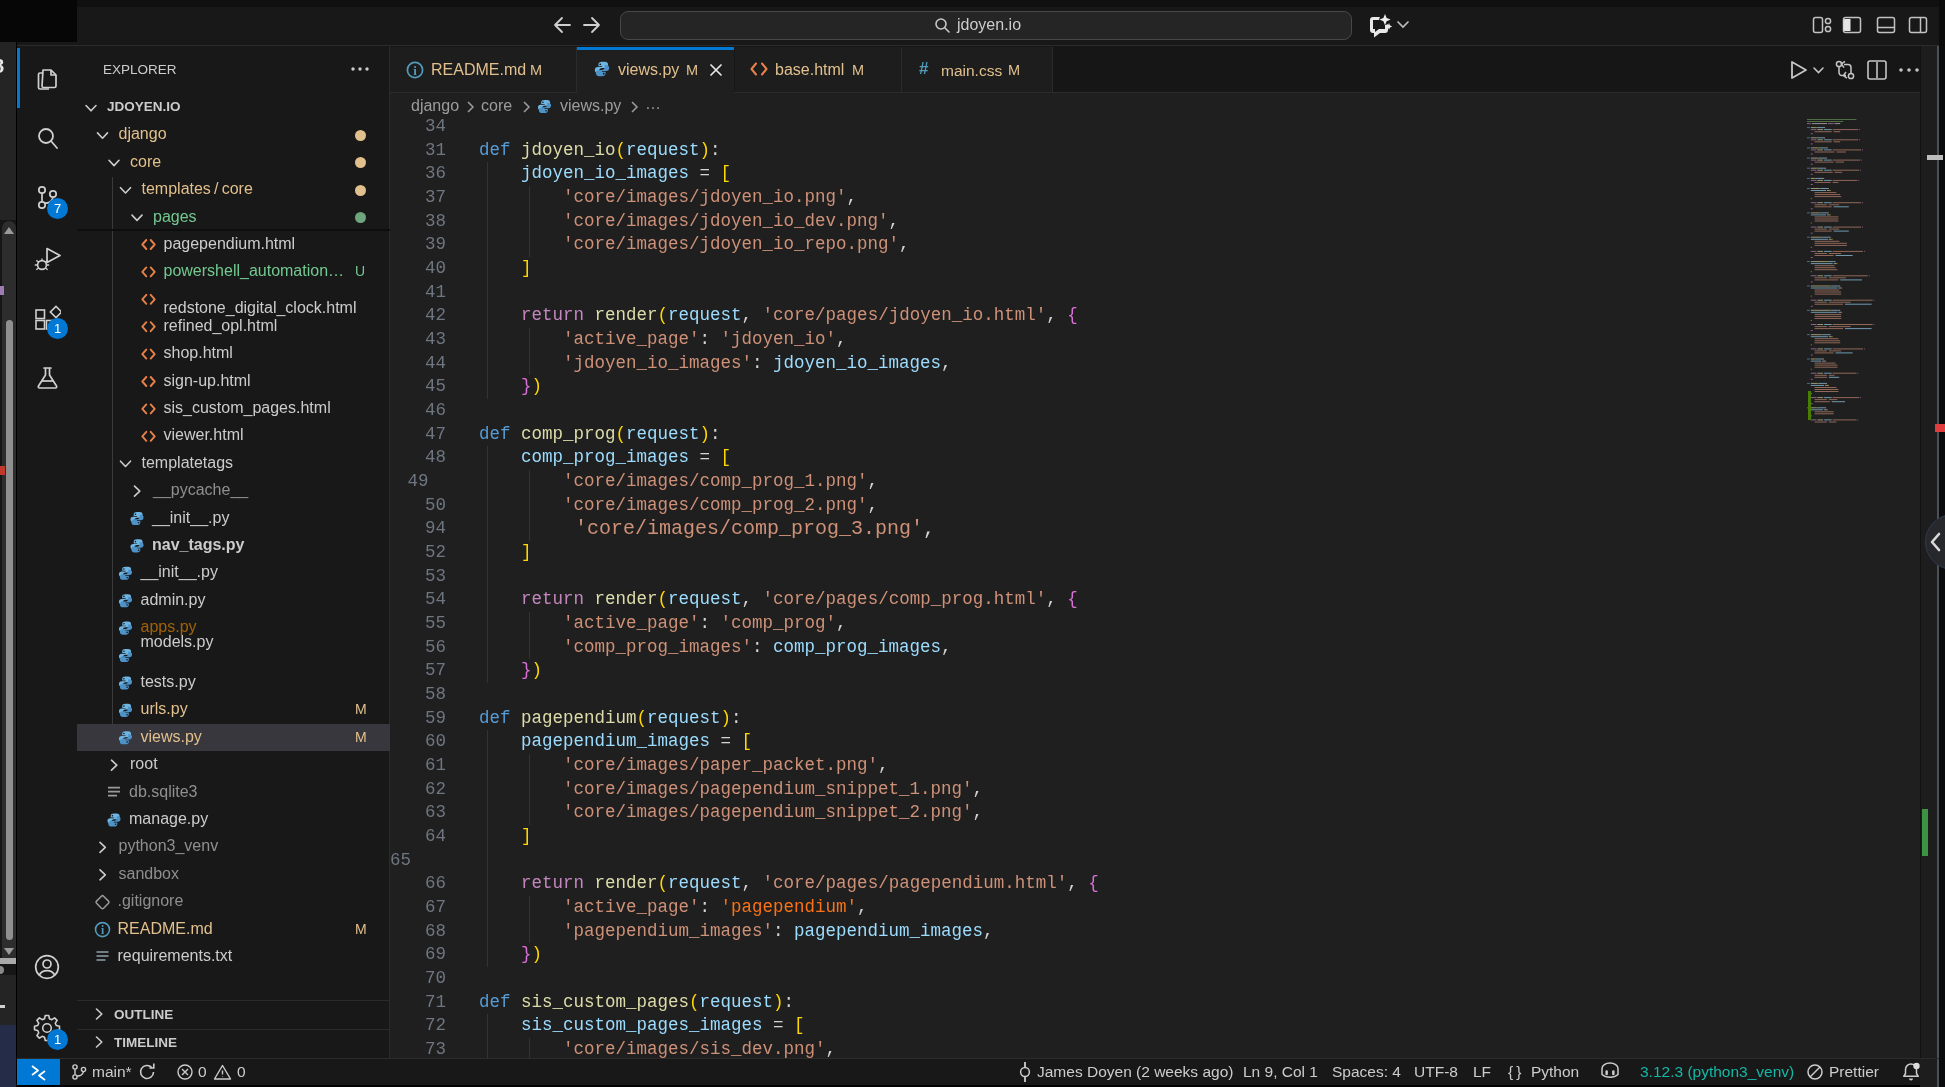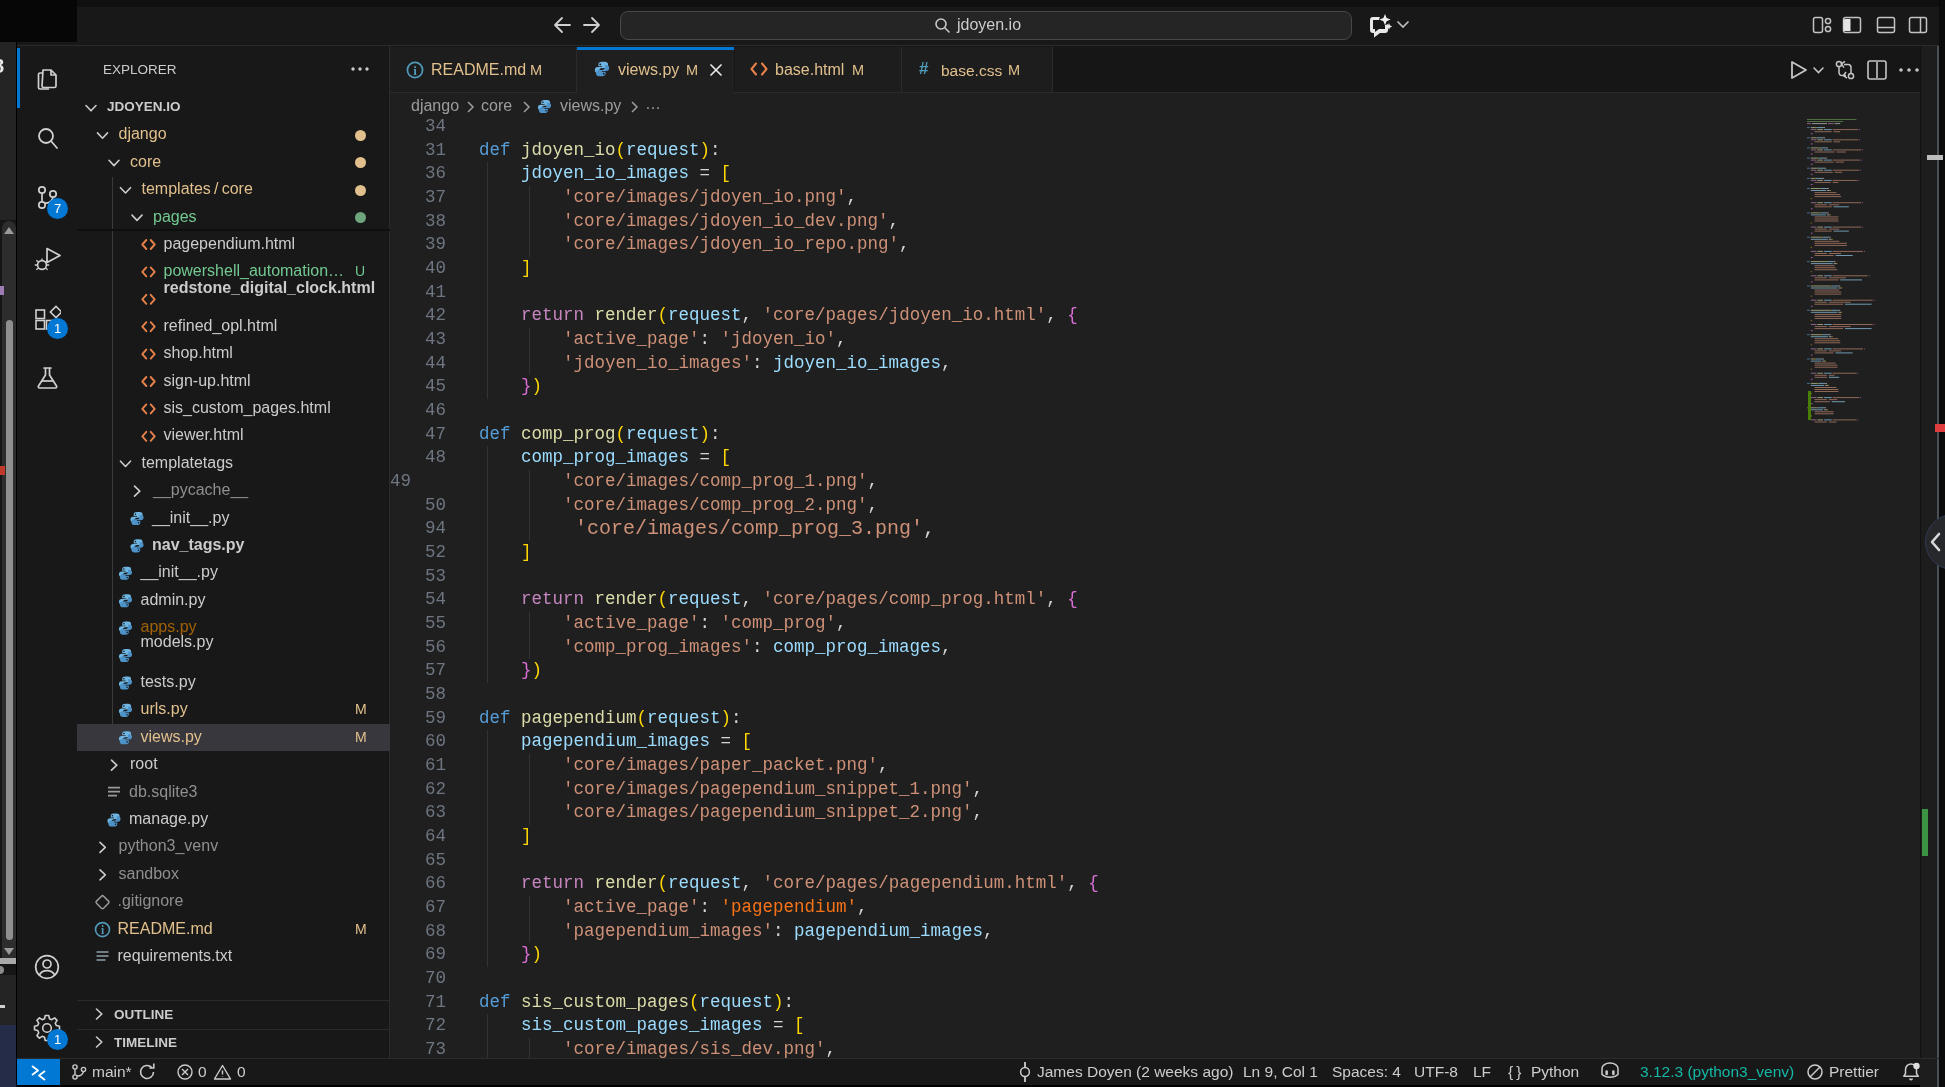--- a/index.html
+++ b/index.html
@@ -141,21 +141,21 @@
 <div class="abs" style="left:355px;top:129.9px;width:11px;height:11px;border-radius:50%;background:#e2c08d"></div>
 <div class="abs" style="left:130.0px;top:152.8px;color:#e2c08d;font-size:16px;font-weight:normal;white-space:nowrap">core</div>
 <div class="abs" style="left:355px;top:157.3px;width:11px;height:11px;border-radius:50%;background:#e2c08d"></div>
 <div class="abs" style="left:141.5px;top:180.2px;color:#e2c08d;font-size:16px;font-weight:normal;white-space:nowrap">templates / core</div>
 <div class="abs" style="left:355px;top:184.7px;width:11px;height:11px;border-radius:50%;background:#e2c08d"></div>
 <div class="abs" style="left:153.0px;top:207.6px;color:#73c991;font-size:16px;font-weight:normal;white-space:nowrap">pages</div>
 <div class="abs" style="left:355px;top:212.1px;width:11px;height:11px;border-radius:50%;background:#6fa57c"></div>
 <div class="abs" style="left:163.5px;top:234.5px;color:#cccccc;font-size:16px;font-weight:normal;white-space:nowrap">pagependium.html</div>
 <div class="abs" style="left:163.5px;top:261.9px;color:#73c991;font-size:16px;font-weight:normal;white-space:nowrap">powershell_automation…</div>
 <div class="abs" style="left:355px;top:262.9px;color:#73c991;font-size:14px">U</div>
-<div class="abs" style="left:163.5px;top:279px;color:#cccccc;font-size:16px;font-weight:bold;white-space:nowrap">redstone_digital_clock.html</div>
+<div class="abs" style="left:163.5px;top:299px;color:#cccccc;font-size:16px;font-weight:normal;white-space:nowrap">redstone_digital_clock.html</div>
 <div class="abs" style="left:163.5px;top:316.7px;color:#cccccc;font-size:16px;font-weight:normal;white-space:nowrap">refined_opl.html</div>
 <div class="abs" style="left:163.5px;top:344.1px;color:#cccccc;font-size:16px;font-weight:normal;white-space:nowrap">shop.html</div>
 <div class="abs" style="left:163.5px;top:371.5px;color:#cccccc;font-size:16px;font-weight:normal;white-space:nowrap">sign-up.html</div>
 <div class="abs" style="left:163.5px;top:398.9px;color:#cccccc;font-size:16px;font-weight:normal;white-space:nowrap">sis_custom_pages.html</div>
 <div class="abs" style="left:163.5px;top:426.3px;color:#cccccc;font-size:16px;font-weight:normal;white-space:nowrap">viewer.html</div>
 <div class="abs" style="left:141.5px;top:453.7px;color:#cccccc;font-size:16px;font-weight:normal;white-space:nowrap">templatetags</div>
 <div class="abs" style="left:153.0px;top:481.1px;color:#8f8f8f;font-size:16px;font-weight:normal;white-space:nowrap">__pycache__</div>
 <div class="abs" style="left:152.0px;top:508.5px;color:#cccccc;font-size:16px;font-weight:normal;white-space:nowrap">__init__.py</div>
 <div class="abs" style="left:152.0px;top:535.9px;color:#cccccc;font-size:16px;font-weight:bold;white-space:nowrap">nav_tags.py</div>
 <div class="abs" style="left:140.5px;top:563.3px;color:#cccccc;font-size:16px;font-weight:normal;white-space:nowrap">__init__.py</div>
@@ -300,21 +300,21 @@
 <div class="abs" style="left:735px;top:47px;width:166px;height:45px;background:#1d1d1d"></div>
 <div class="abs" style="left:901px;top:47px;width:1px;height:45px;background:#2b2b2b"></div>
 <svg style="position:absolute;left:749px;top:60px" width="20" height="18" viewBox="0 0 20 18" fill="none">
     <path d="M7 3.5 l-4.5 5.5 4.5 5.5 M13 3.5 l4.5 5.5 -4.5 5.5" stroke="#e8824a" stroke-width="2" fill="none" stroke-linecap="round" stroke-linejoin="round"></path>
   </svg>
 <div class="abs" style="left:775px;top:61px;color:#e2c08d;font-size:16px">base.html</div>
 <div class="abs" style="left:852px;top:62px;color:#e2c08d;font-size:14.5px">M</div>
 <div class="abs" style="left:902px;top:47px;width:150px;height:45px;background:#1d1d1d"></div>
 <div class="abs" style="left:1052px;top:47px;width:1px;height:45px;background:#2b2b2b"></div>
 <div class="abs" style="left:919px;top:59px;color:#519aba;font-size:17px;font-weight:bold">#</div>
-<div class="abs" style="left:941px;top:61.5px;color:#e2c08d;font-size:15.5px">base.css</div>
+<div class="abs" style="left:941px;top:61.5px;color:#e2c08d;font-size:15.5px">main.css</div>
 <div class="abs" style="left:1008px;top:62px;color:#e2c08d;font-size:14.5px">M</div>
 <svg style="position:absolute;left:1787px;top:58px" width="22" height="24" viewBox="0 0 22 24" fill="none">
     <path d="M5 4 L19 12 L5 20 Z" stroke="#c5c5c5" stroke-width="1.8" fill="none" stroke-linejoin="round"></path>
   </svg>
 <svg style="position:absolute;left:1812px;top:66px" width="13" height="9" viewBox="0 0 13 9" fill="none">
     <path d="M2 2 L6.5 6.5 L11 2" stroke="#c5c5c5" stroke-width="1.6" fill="none" stroke-linecap="round"></path>
   </svg>
 <svg style="position:absolute;left:1834px;top:59px" width="22" height="22" viewBox="0 0 22 22" fill="none">
     <circle cx="5" cy="5" r="2.6" stroke="#c5c5c5" stroke-width="1.5"></circle>
     <circle cx="17" cy="17" r="2.6" stroke="#c5c5c5" stroke-width="1.5"></circle>
@@ -359,37 +359,37 @@
 <div class="abs mono" style="left:390px;top:233.2px;width:56px;height:23.666px;line-height:23.666px;font-size:17.5px;color:#6e7681;text-align:right">39</div>
 <div class="abs mono" style="left:390px;top:256.9px;width:56px;height:23.666px;line-height:23.666px;font-size:17.5px;color:#6e7681;text-align:right">40</div>
 <div class="abs mono" style="left:390px;top:280.6px;width:56px;height:23.666px;line-height:23.666px;font-size:17.5px;color:#6e7681;text-align:right">41</div>
 <div class="abs mono" style="left:390px;top:304.2px;width:56px;height:23.666px;line-height:23.666px;font-size:17.5px;color:#6e7681;text-align:right">42</div>
 <div class="abs mono" style="left:390px;top:327.9px;width:56px;height:23.666px;line-height:23.666px;font-size:17.5px;color:#6e7681;text-align:right">43</div>
 <div class="abs mono" style="left:390px;top:351.6px;width:56px;height:23.666px;line-height:23.666px;font-size:17.5px;color:#6e7681;text-align:right">44</div>
 <div class="abs mono" style="left:390px;top:375.2px;width:56px;height:23.666px;line-height:23.666px;font-size:17.5px;color:#6e7681;text-align:right">45</div>
 <div class="abs mono" style="left:390px;top:398.9px;width:56px;height:23.666px;line-height:23.666px;font-size:17.5px;color:#6e7681;text-align:right">46</div>
 <div class="abs mono" style="left:390px;top:422.6px;width:56px;height:23.666px;line-height:23.666px;font-size:17.5px;color:#6e7681;text-align:right">47</div>
 <div class="abs mono" style="left:390px;top:446.2px;width:56px;height:23.666px;line-height:23.666px;font-size:17.5px;color:#6e7681;text-align:right">48</div>
-<div class="abs mono" style="left:390px;top:469.9px;width:56px;height:23.666px;line-height:23.666px;font-size:17.5px;color:#6e7681;text-align:left">49</div>
+<div class="abs mono" style="left:390px;top:469.9px;width:56px;height:23.666px;line-height:23.666px;font-size:17.5px;color:#6e7681;text-align:center">49</div>
 <div class="abs mono" style="left:390px;top:493.6px;width:56px;height:23.666px;line-height:23.666px;font-size:17.5px;color:#6e7681;text-align:right">50</div>
 <div class="abs mono" style="left:390px;top:517.2px;width:56px;height:23.666px;line-height:23.666px;font-size:17.5px;color:#6e7681;text-align:right">94</div>
 <div class="abs mono" style="left:390px;top:540.9px;width:56px;height:23.666px;line-height:23.666px;font-size:17.5px;color:#6e7681;text-align:right">52</div>
 <div class="abs mono" style="left:390px;top:564.6px;width:56px;height:23.666px;line-height:23.666px;font-size:17.5px;color:#6e7681;text-align:right">53</div>
 <div class="abs mono" style="left:390px;top:588.2px;width:56px;height:23.666px;line-height:23.666px;font-size:17.5px;color:#6e7681;text-align:right">54</div>
 <div class="abs mono" style="left:390px;top:611.9px;width:56px;height:23.666px;line-height:23.666px;font-size:17.5px;color:#6e7681;text-align:right">55</div>
 <div class="abs mono" style="left:390px;top:635.6px;width:56px;height:23.666px;line-height:23.666px;font-size:17.5px;color:#6e7681;text-align:right">56</div>
 <div class="abs mono" style="left:390px;top:659.2px;width:56px;height:23.666px;line-height:23.666px;font-size:17.5px;color:#6e7681;text-align:right">57</div>
 <div class="abs mono" style="left:390px;top:682.9px;width:56px;height:23.666px;line-height:23.666px;font-size:17.5px;color:#6e7681;text-align:right">58</div>
 <div class="abs mono" style="left:390px;top:706.5px;width:56px;height:23.666px;line-height:23.666px;font-size:17.5px;color:#6e7681;text-align:right">59</div>
 <div class="abs mono" style="left:390px;top:730.2px;width:56px;height:23.666px;line-height:23.666px;font-size:17.5px;color:#6e7681;text-align:right">60</div>
 <div class="abs mono" style="left:390px;top:753.9px;width:56px;height:23.666px;line-height:23.666px;font-size:17.5px;color:#6e7681;text-align:right">61</div>
 <div class="abs mono" style="left:390px;top:777.5px;width:56px;height:23.666px;line-height:23.666px;font-size:17.5px;color:#6e7681;text-align:right">62</div>
 <div class="abs mono" style="left:390px;top:801.2px;width:56px;height:23.666px;line-height:23.666px;font-size:17.5px;color:#6e7681;text-align:right">63</div>
 <div class="abs mono" style="left:390px;top:824.9px;width:56px;height:23.666px;line-height:23.666px;font-size:17.5px;color:#6e7681;text-align:right">64</div>
-<div class="abs mono" style="left:390px;top:848.5px;width:56px;height:23.666px;line-height:23.666px;font-size:17.5px;color:#6e7681;text-align:right">65</div>
+<div class="abs mono" style="left:390px;top:848.5px;width:56px;height:23.666px;line-height:23.666px;font-size:17.5px;color:#6e7681;text-align:left">65</div>
 <div class="abs mono" style="left:390px;top:872.2px;width:56px;height:23.666px;line-height:23.666px;font-size:17.5px;color:#6e7681;text-align:right">66</div>
 <div class="abs mono" style="left:390px;top:895.9px;width:56px;height:23.666px;line-height:23.666px;font-size:17.5px;color:#6e7681;text-align:right">67</div>
 <div class="abs mono" style="left:390px;top:919.5px;width:56px;height:23.666px;line-height:23.666px;font-size:17.5px;color:#6e7681;text-align:right">68</div>
 <div class="abs mono" style="left:390px;top:943.2px;width:56px;height:23.666px;line-height:23.666px;font-size:17.5px;color:#6e7681;text-align:right">69</div>
 <div class="abs mono" style="left:390px;top:966.9px;width:56px;height:23.666px;line-height:23.666px;font-size:17.5px;color:#6e7681;text-align:right">70</div>
 <div class="abs mono" style="left:390px;top:990.5px;width:56px;height:23.666px;line-height:23.666px;font-size:17.5px;color:#6e7681;text-align:right">71</div>
 <div class="abs mono" style="left:390px;top:1014.2px;width:56px;height:23.666px;line-height:23.666px;font-size:17.5px;color:#6e7681;text-align:right">72</div>
 <div class="abs mono" style="left:390px;top:1037.9px;width:56px;height:23.666px;line-height:23.666px;font-size:17.5px;color:#6e7681;text-align:right">73</div>
 <div class="abs mono" style="left:479px;top:138.6px;height:23.666px;line-height:23.666px;font-size:17.5px;white-space:pre"><span style="color:#569cd6">def</span><span style="color:#d4d4d4"> </span><span style="color:#dcdcaa">jdoyen_io</span><span style="color:#ffd700">(</span><span style="color:#9cdcfe">request</span><span style="color:#ffd700">)</span><span style="color:#d4d4d4">:</span></div>
 <div class="abs mono" style="left:479px;top:162.2px;height:23.666px;line-height:23.666px;font-size:17.5px;white-space:pre"><span style="color:#9cdcfe">    jdoyen_io_images</span><span style="color:#d4d4d4"> = </span><span style="color:#ffd700">[</span></div>

